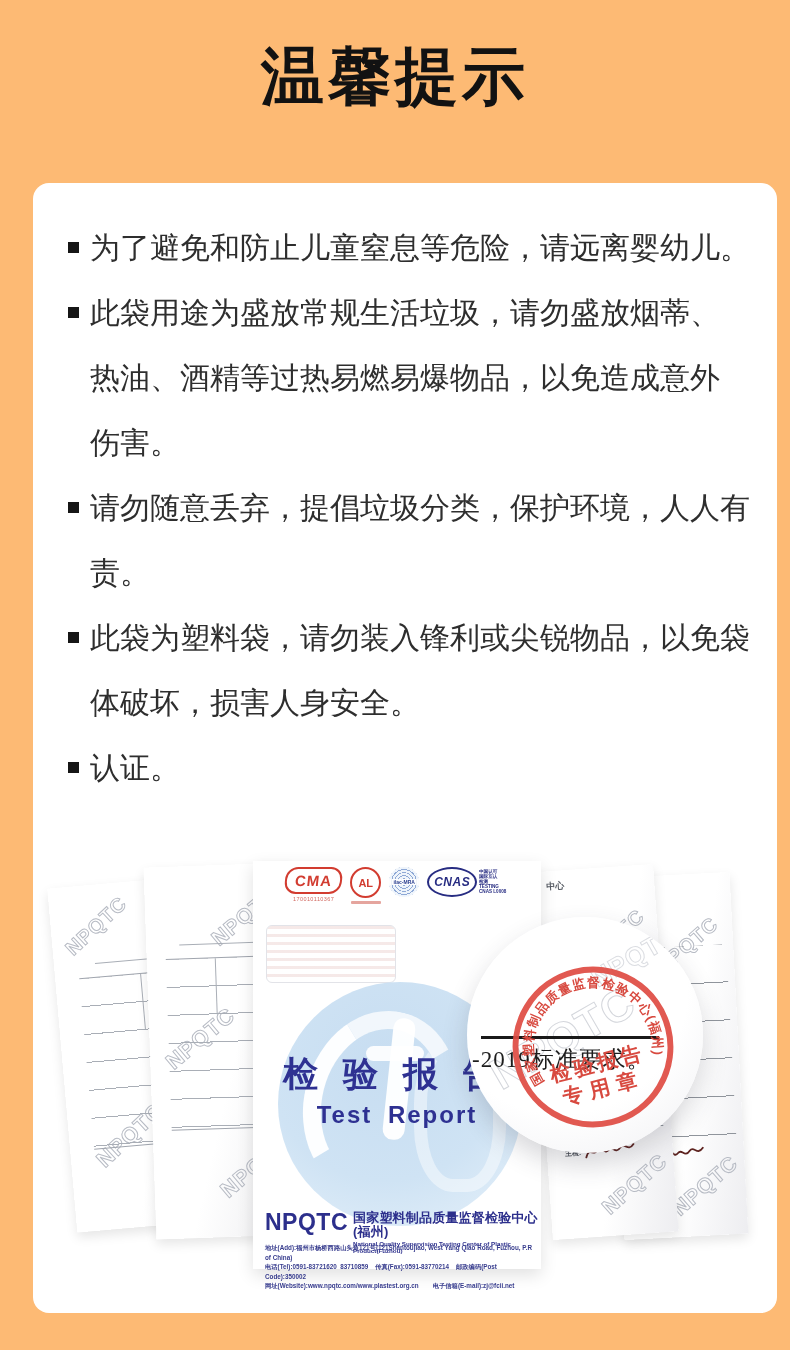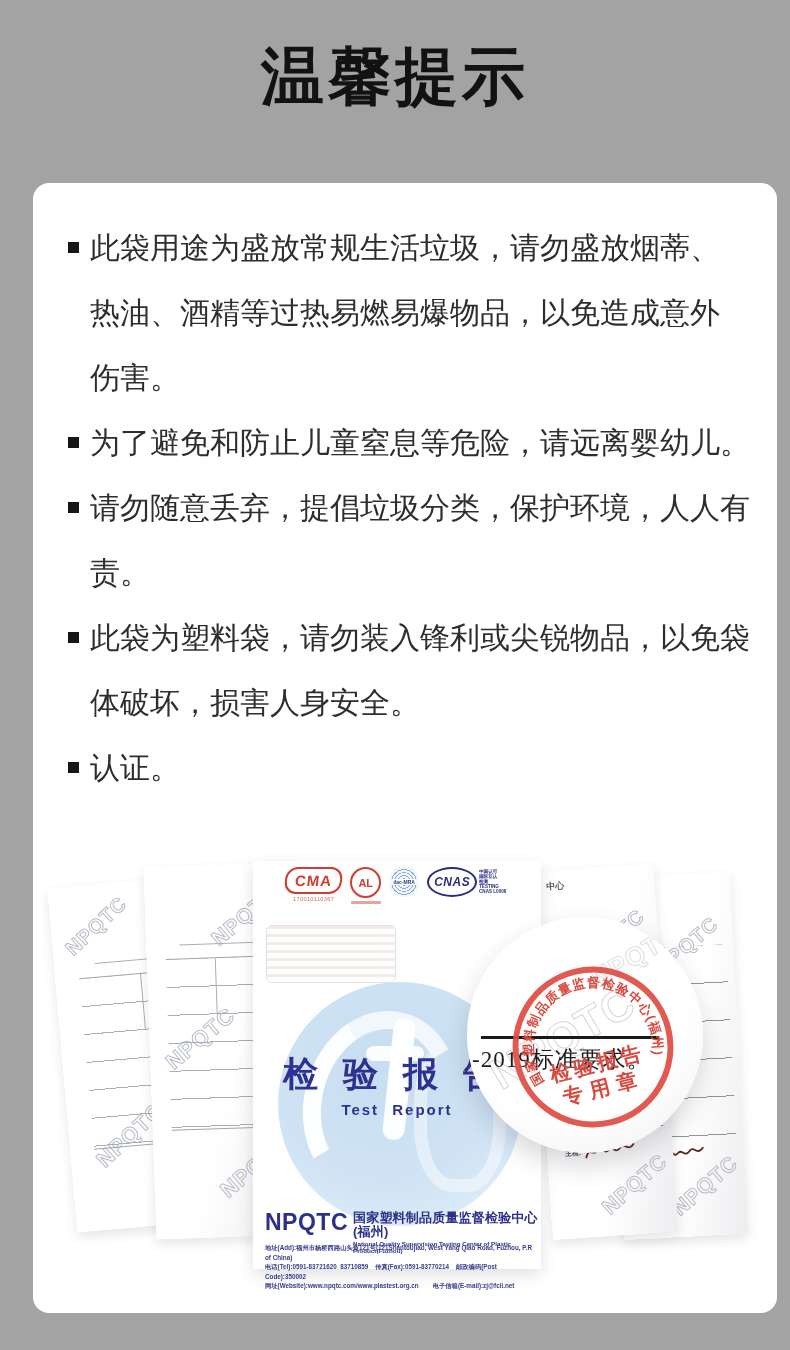--- a/index.html
+++ b/index.html
@@ -2,21 +2,21 @@
 <html><head>
 <meta charset="utf-8">
 <style>
   html,body{margin:0;padding:0;}
   body{
     width:790px;height:1350px;
     background:#f5f6f6;
     font-family:"Liberation Sans","DejaVu Sans",sans-serif;
     -webkit-font-smoothing:antialiased;
   }
-  .screen{position:relative;width:790px;height:1350px;overflow:hidden;background:#a3a3a3;}
+  .screen{position:relative;width:790px;height:1350px;overflow:hidden;background:#fdba74;}
 
   
   .page-title{
     position:absolute;top:42px;left:0;width:100%;
     text-align:center;font-size:63px;font-weight:800;color:#121212;
     letter-spacing:4px;margin:0;line-height:1.1;
   }
 
   
   .card{
@@ -111,21 +111,21 @@
   .glyph-bar{position:absolute;left:110px;top:36px;width:22px;height:122px;background:rgba(255,255,255,0.95);border-radius:10px;transform:rotate(6deg);}
   .glyph-cross{position:absolute;left:88px;top:64px;width:58px;height:15px;background:rgba(255,255,255,0.9);border-radius:8px;}
   .glyph-ghost{position:absolute;right:16px;top:56px;width:66px;height:128px;border:13px solid rgba(255,255,255,0.45);border-top-color:transparent;border-radius:42%;}
 
   .report-title-cn{
     position:absolute;top:190px;left:0;width:100%;text-align:center;
     font-size:35px;font-weight:800;color:#2e3192;letter-spacing:25px;text-indent:12px;
   }
   .report-title-en{
     position:absolute;top:240px;left:0;width:100%;text-align:center;
-    font-size:15px;font-weight:800;color:#2e3192;letter-spacing:2px;word-spacing:7px;
+    font-size:24px;font-weight:800;color:#2e3192;letter-spacing:2px;word-spacing:7px;
   }
   .npqtc-row{position:absolute;left:12px;top:350px;display:flex;align-items:flex-start;}
   .npqtc-logo{font-size:23px;font-weight:800;color:#2c2f8c;line-height:1;margin-right:5px;letter-spacing:.5px;}
   .org-cn{font-size:13px;font-weight:800;color:#2c2f8c;line-height:14px;letter-spacing:.2px;}
   .org-en{font-size:6.2px;font-weight:700;color:#2c2f8c;margin-top:1px;}
   .addr{position:absolute;left:12px;right:8px;top:382px;}
   .addr div{font-size:6.3px;line-height:9.5px;color:#363b8d;font-weight:600;white-space:pre-wrap;}
 
   
   .lens{
@@ -148,29 +148,29 @@
 <div class="screen">
 
   <h1 class="page-title">温馨提示</h1>
 
   <div class="card">
 
     <ul class="tips">
       <li class="tip">
         <span class="bullet"></span>
         <div class="tip-lines">
+          <div>为了避免和防止儿童窒息等危险，请远离婴幼儿。</div>
+        </div>
+      </li>
+      <li class="tip">
+        <span class="bullet"></span>
+        <div class="tip-lines">
           <div>此袋用途为盛放常规生活垃圾，请勿盛放烟蒂、</div>
           <div>热油、酒精等过热易燃易爆物品，以免造成意外</div>
           <div>伤害。</div>
-        </div>
-      </li>
-      <li class="tip">
-        <span class="bullet"></span>
-        <div class="tip-lines">
-          <div>为了避免和防止儿童窒息等危险，请远离婴幼儿。</div>
         </div>
       </li>
       <li class="tip">
         <span class="bullet"></span>
         <div class="tip-lines">
           <div>请勿随意丢弃，提倡垃圾分类，保护环境，人人有</div>
           <div>责。</div>
         </div>
       </li>
       <li class="tip">

